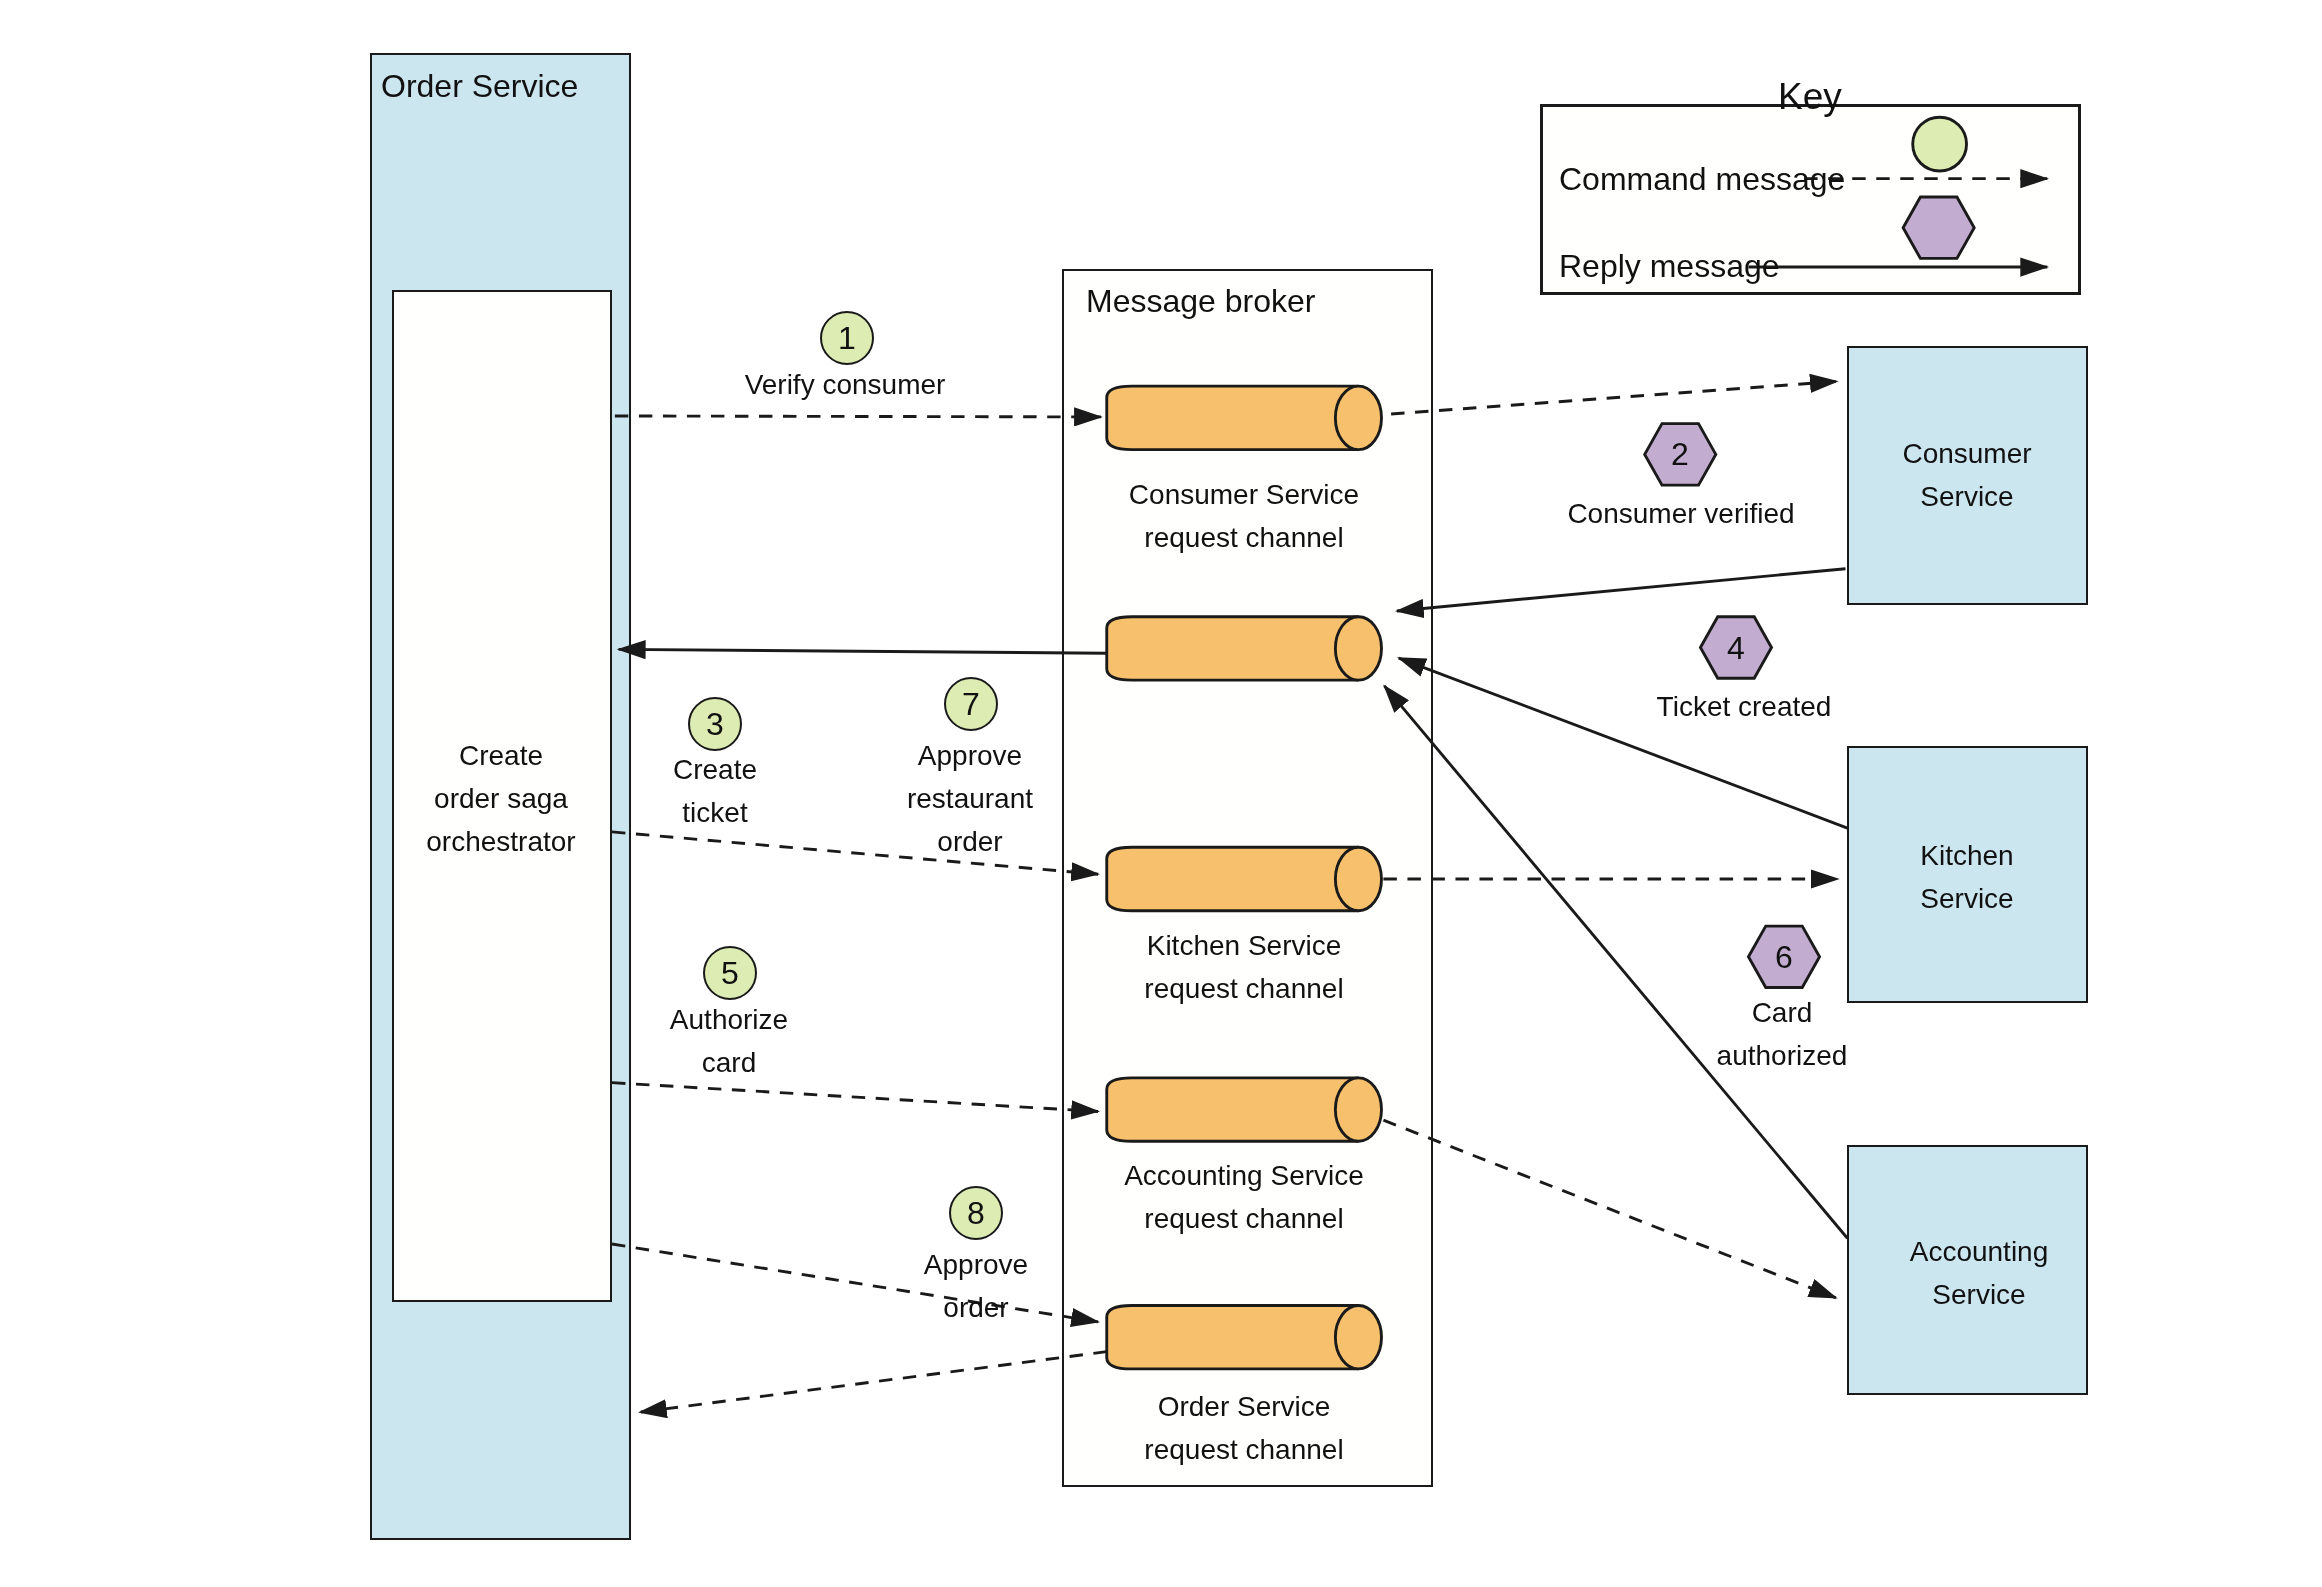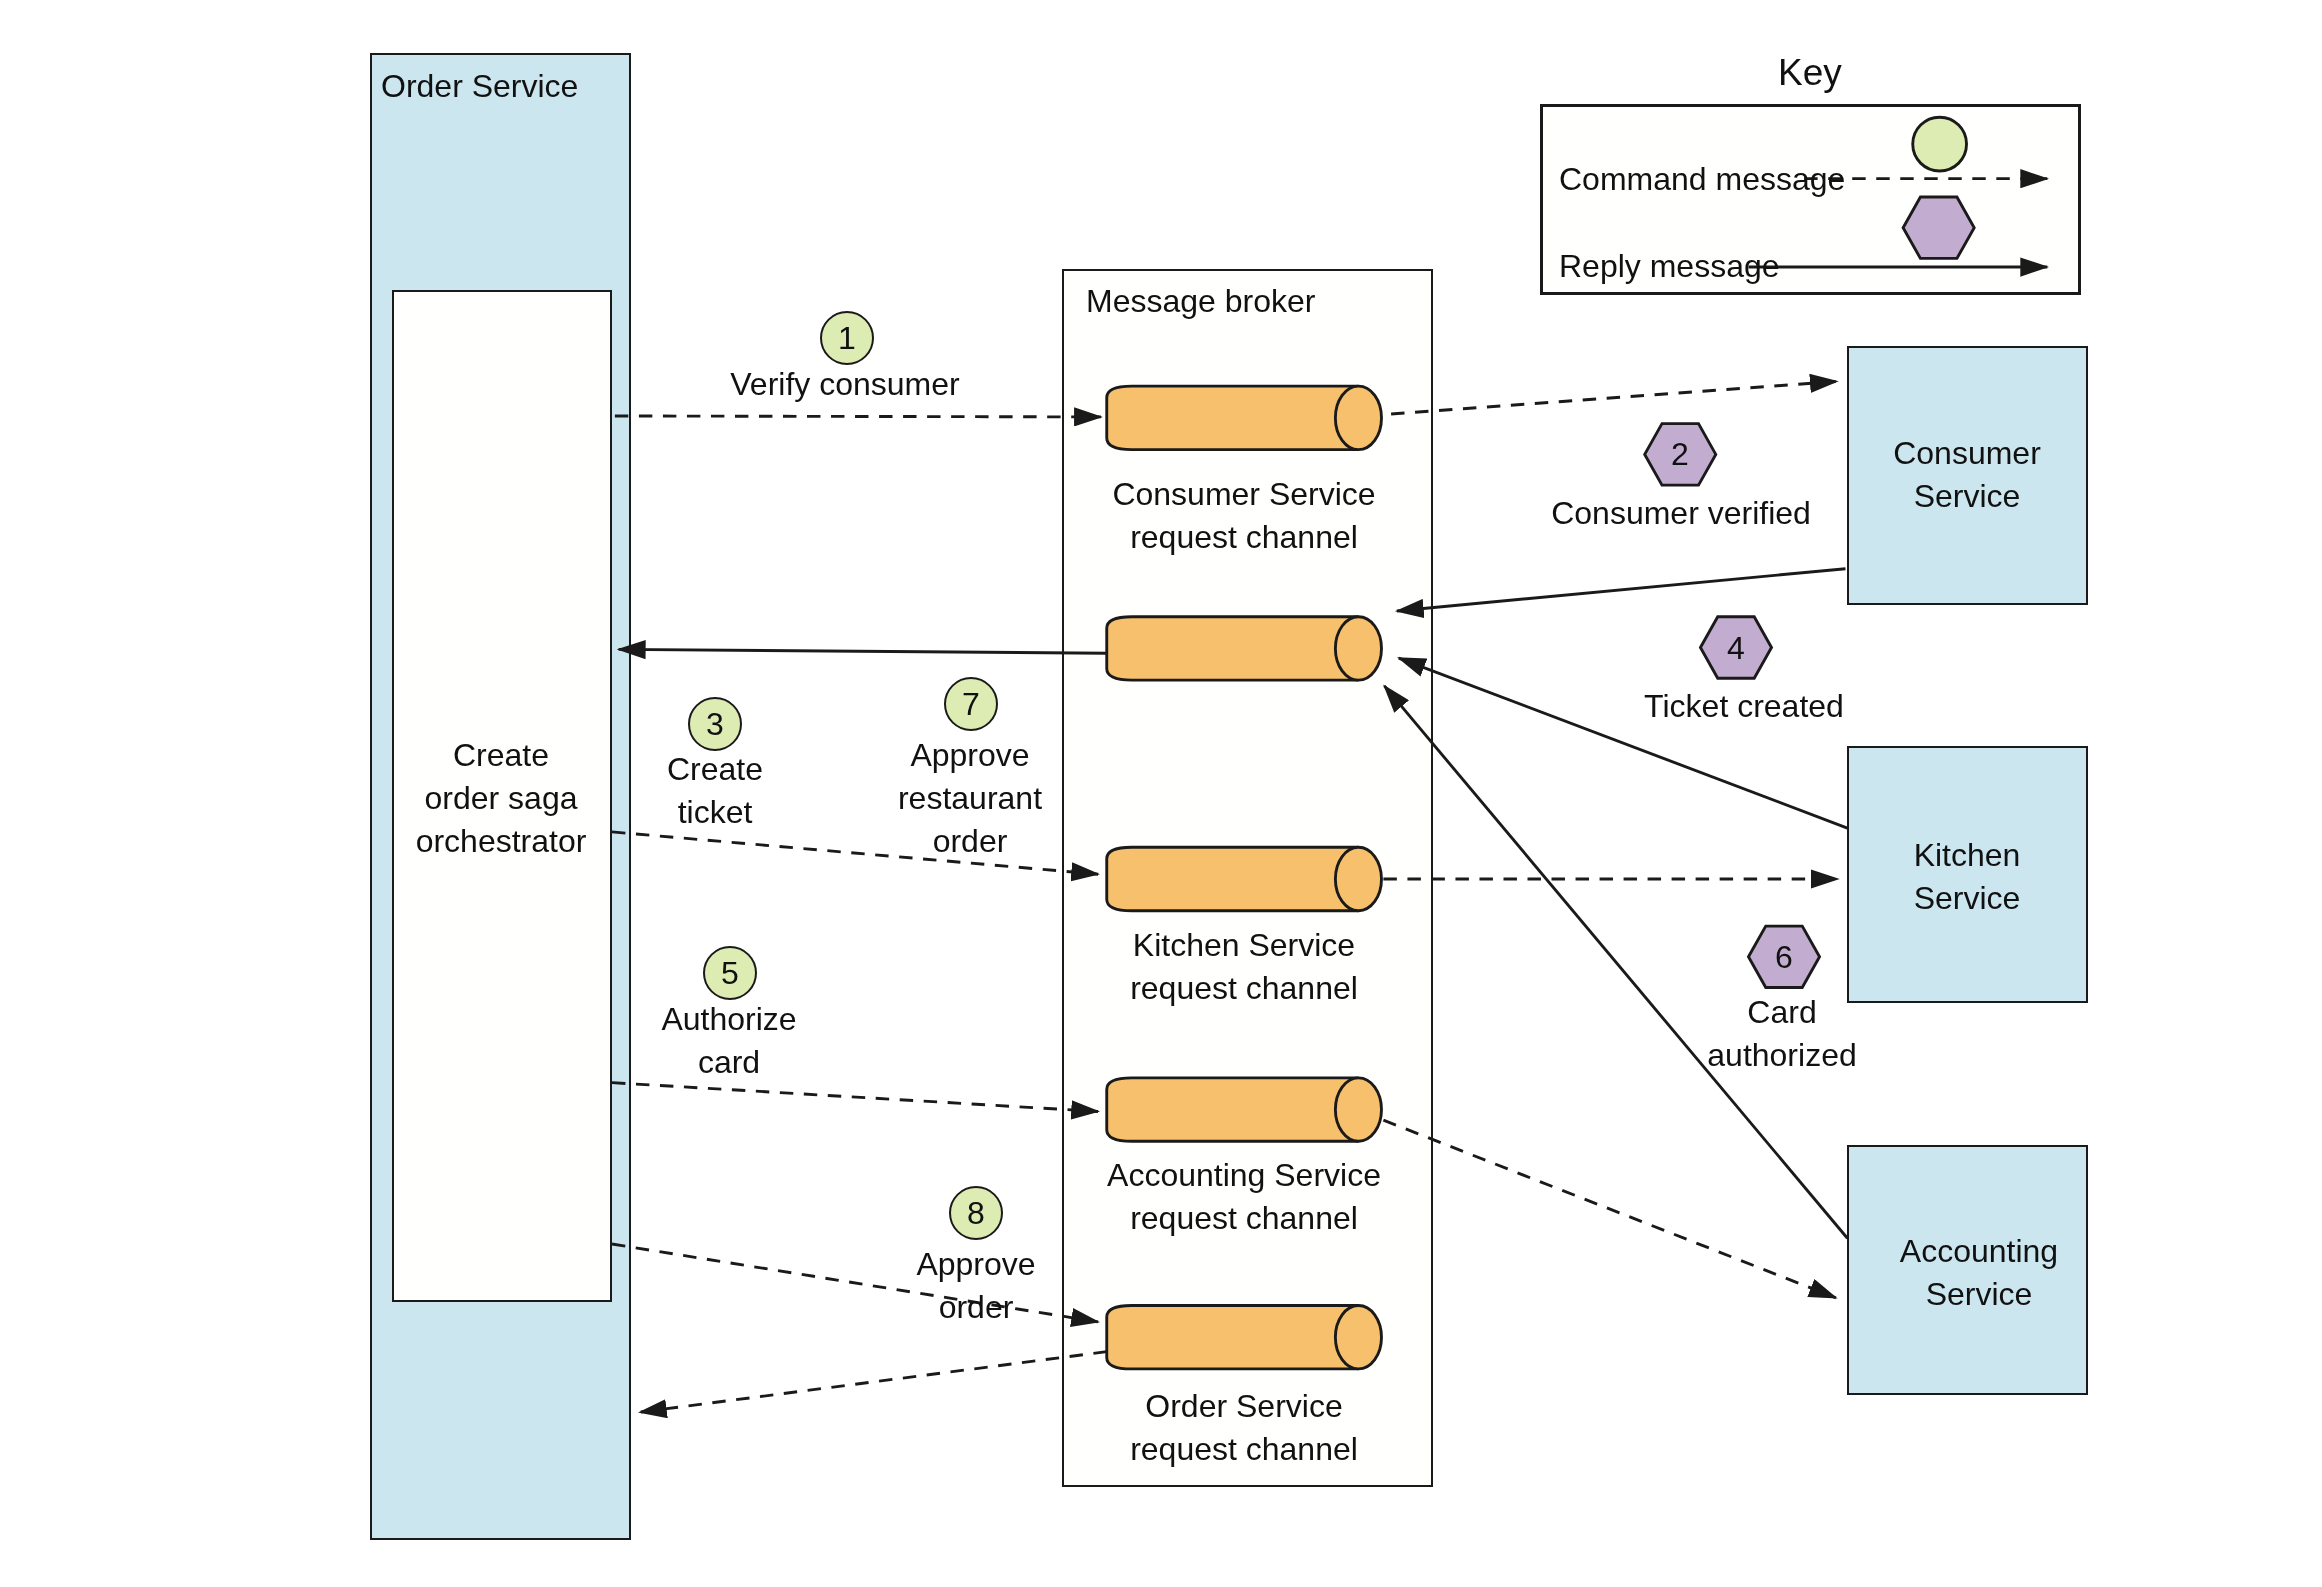--- a/index.html
+++ b/index.html
@@ -12,28 +12,28 @@
   }
   html,body{margin:0;padding:0;background:var(--paper);}
   .canvas{
     position:relative;width:2159px;height:1587px;background:var(--paper);
     font-family:"Liberation Sans", sans-serif;color:#111;overflow:hidden;
   }
   .box{position:absolute;box-sizing:border-box;border:2.9px solid var(--line);}
   .fill-blue{background:var(--service-fill);}
   .fill-white{background:#fffffd;}
   .lbl{
-    position:absolute;font-size:32px;line-height:43px;white-space:pre-line;
+    position:absolute;font-size:28px;line-height:43px;white-space:pre-line;
     text-align:center;transform:translate(-50%,-50%);
   }
   .lbl-left{
     position:absolute;font-size:32px;line-height:38px;white-space:nowrap;
     transform:translateY(-50%);text-align:left;
   }
-  .key-title{font-size:37px;}
+  .key-title{font-size:37px;margin-top:24px;}
   .badge{
     position:absolute;width:54px;height:54px;border:2.9px solid var(--line);
     border-radius:50%;background:var(--command-fill);box-sizing:border-box;
     display:flex;align-items:center;justify-content:center;
     font-size:32px;line-height:1;
   }
   .hexnum{
     position:absolute;transform:translate(-50%,-50%);font-size:32px;line-height:1;
   }
   svg.layer{position:absolute;left:0;top:0;pointer-events:none;}

